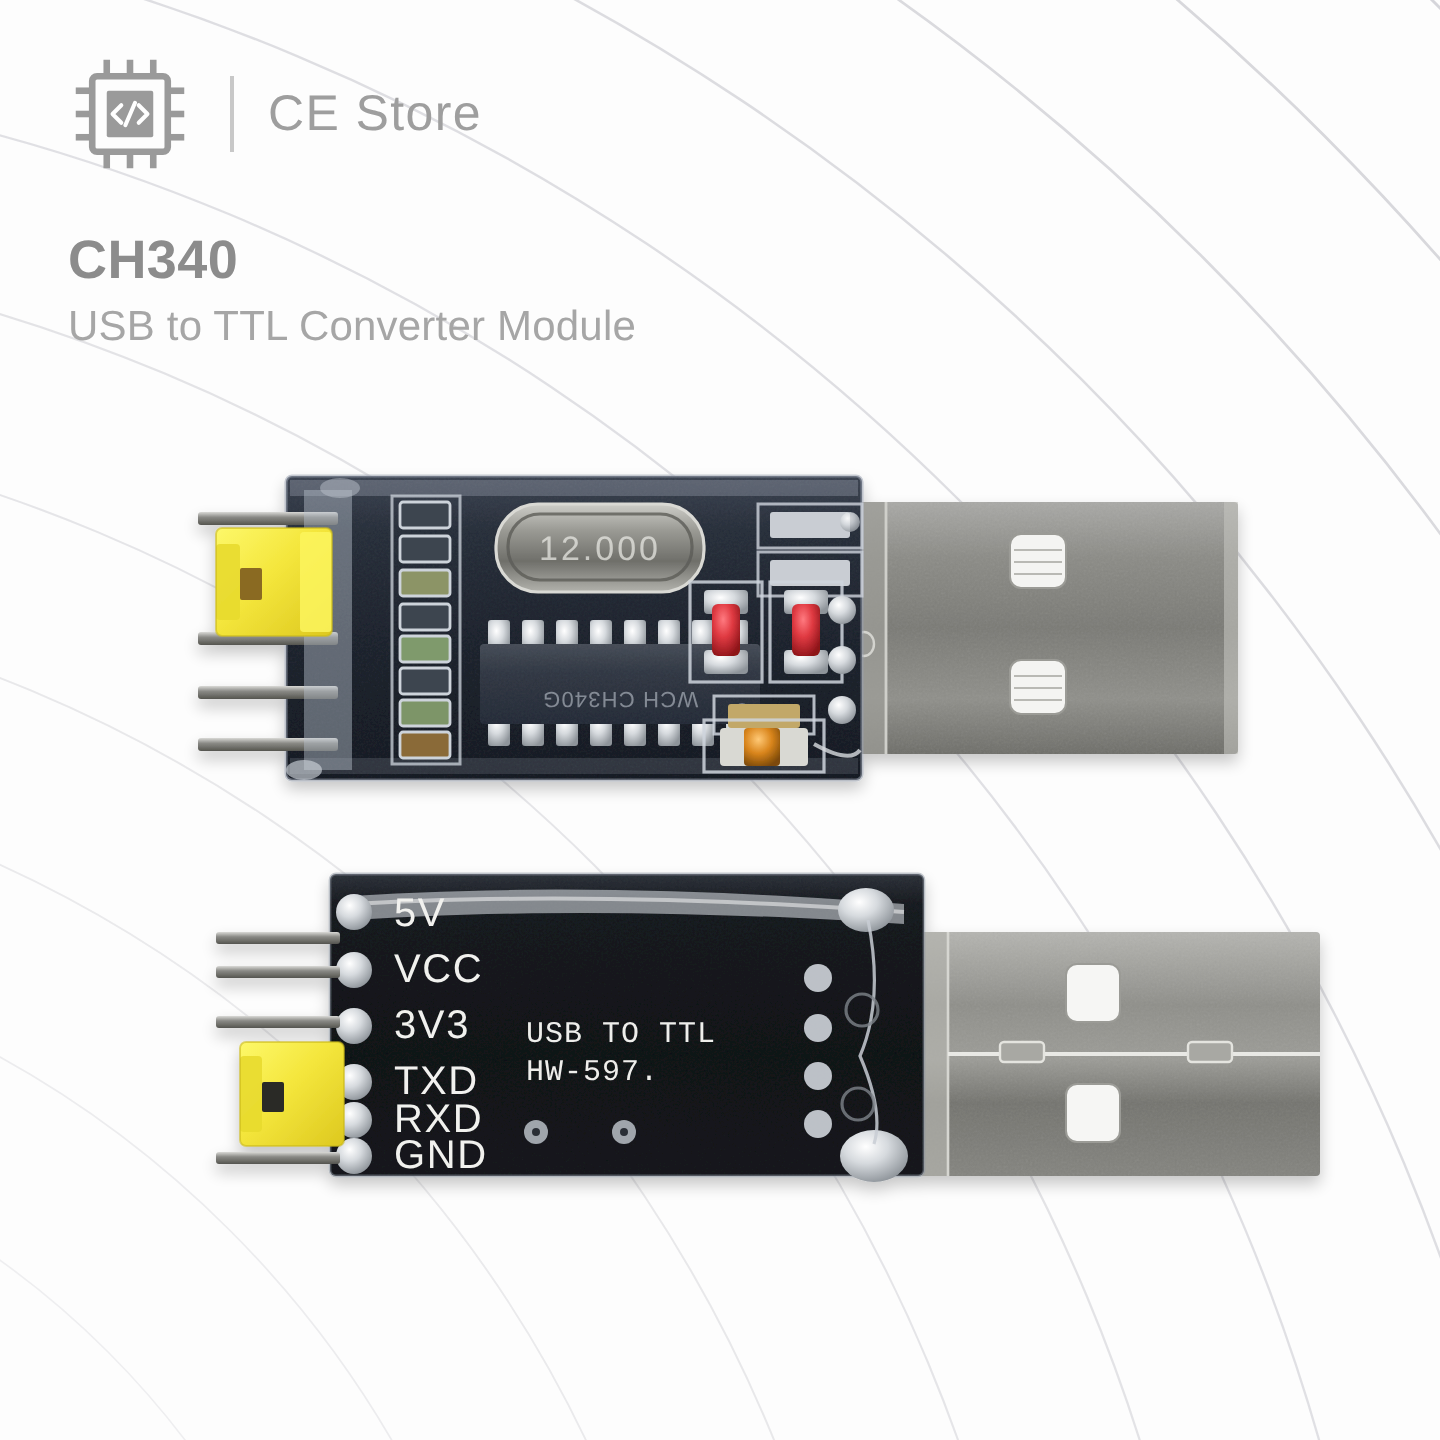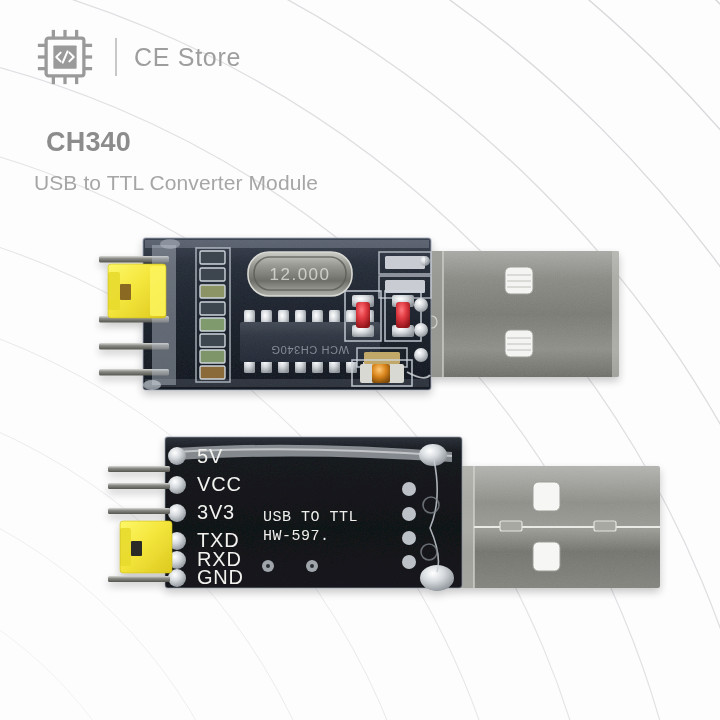--- a/index.html
+++ b/index.html
@@ -64,21 +64,21 @@
     left: 34px;
     top: 115px;
     z-index: 5;
   }
   #product-title {
     font-size: 27px;
     font-weight: bold;
     color: #8c8c8c;
     letter-spacing: 0.2px;
     line-height: 1.15;
-    margin: 12px;
+    margin: 0;
   }
   #product-subtitle {
     font-size: 21px;
     font-weight: 400;
     color: #a6a6a6;
     letter-spacing: 0.1px;
     line-height: 1.25;
     margin: 5px 0 14px 0;
     white-space: nowrap;
   }

